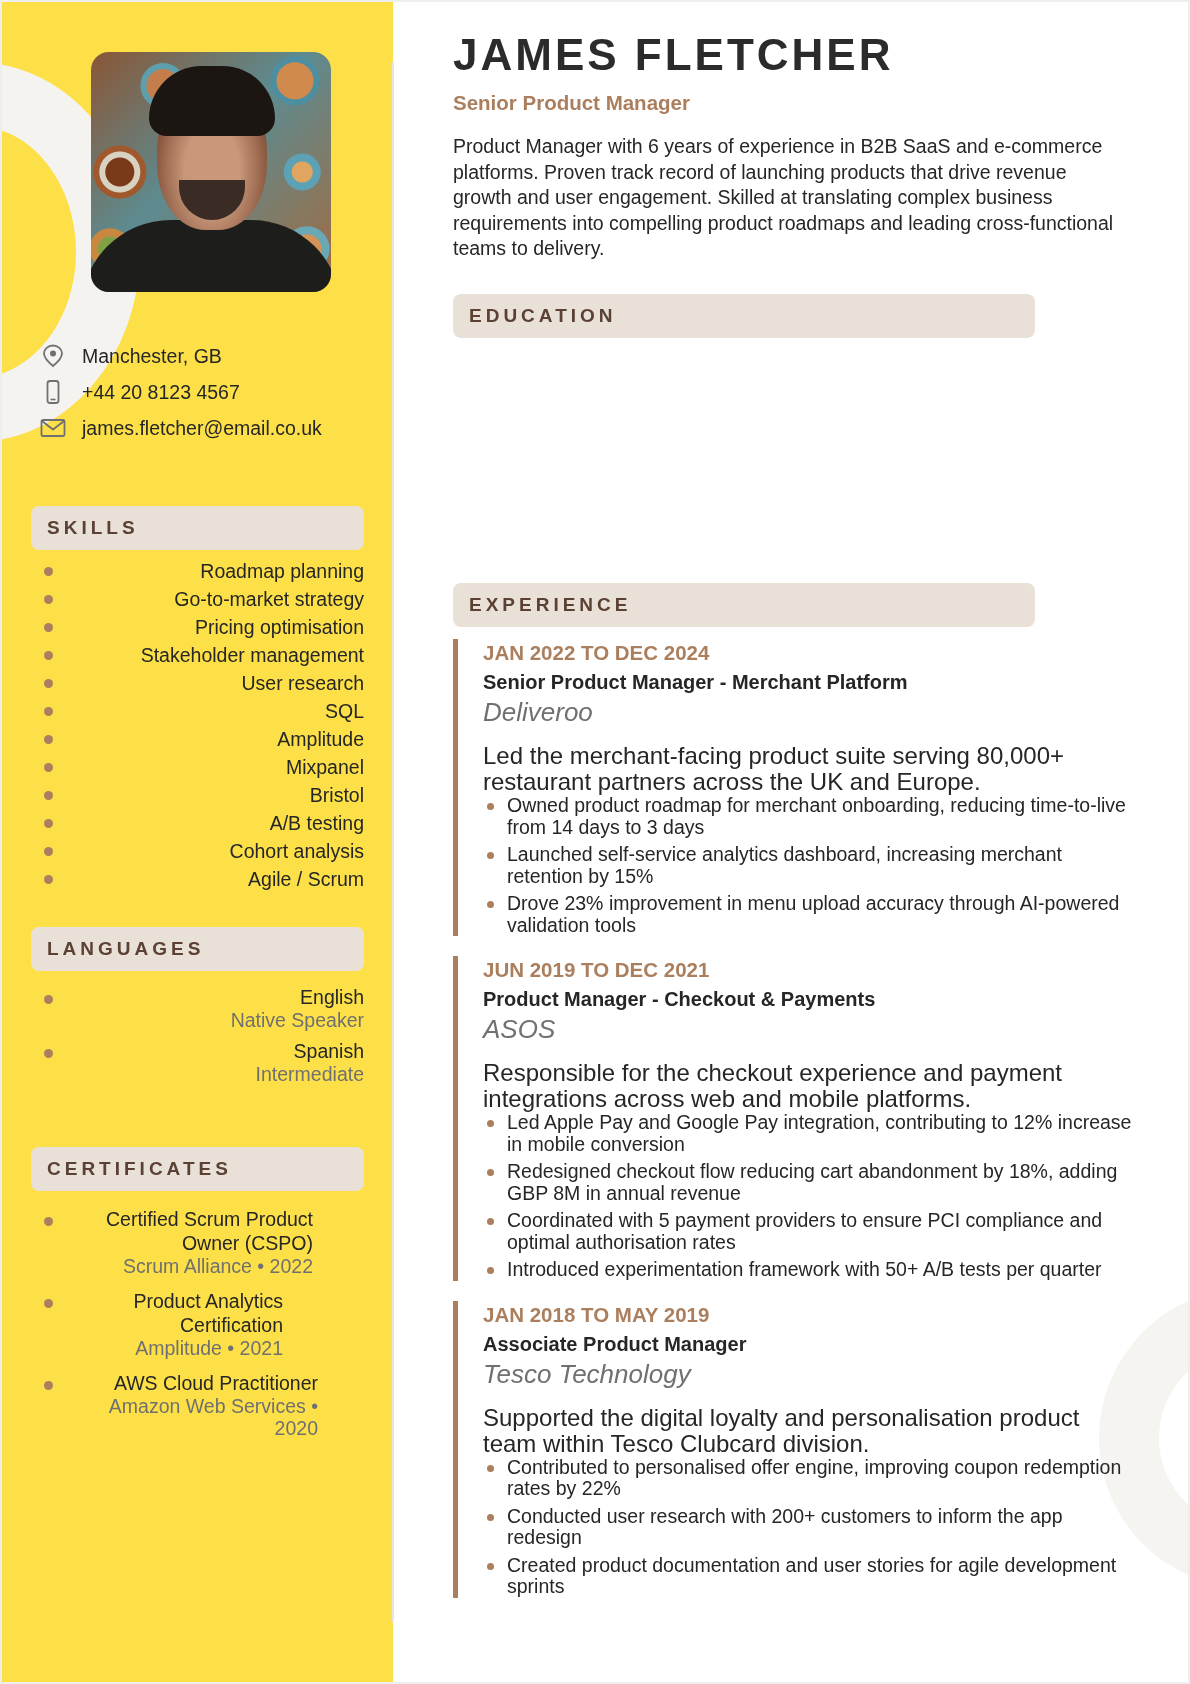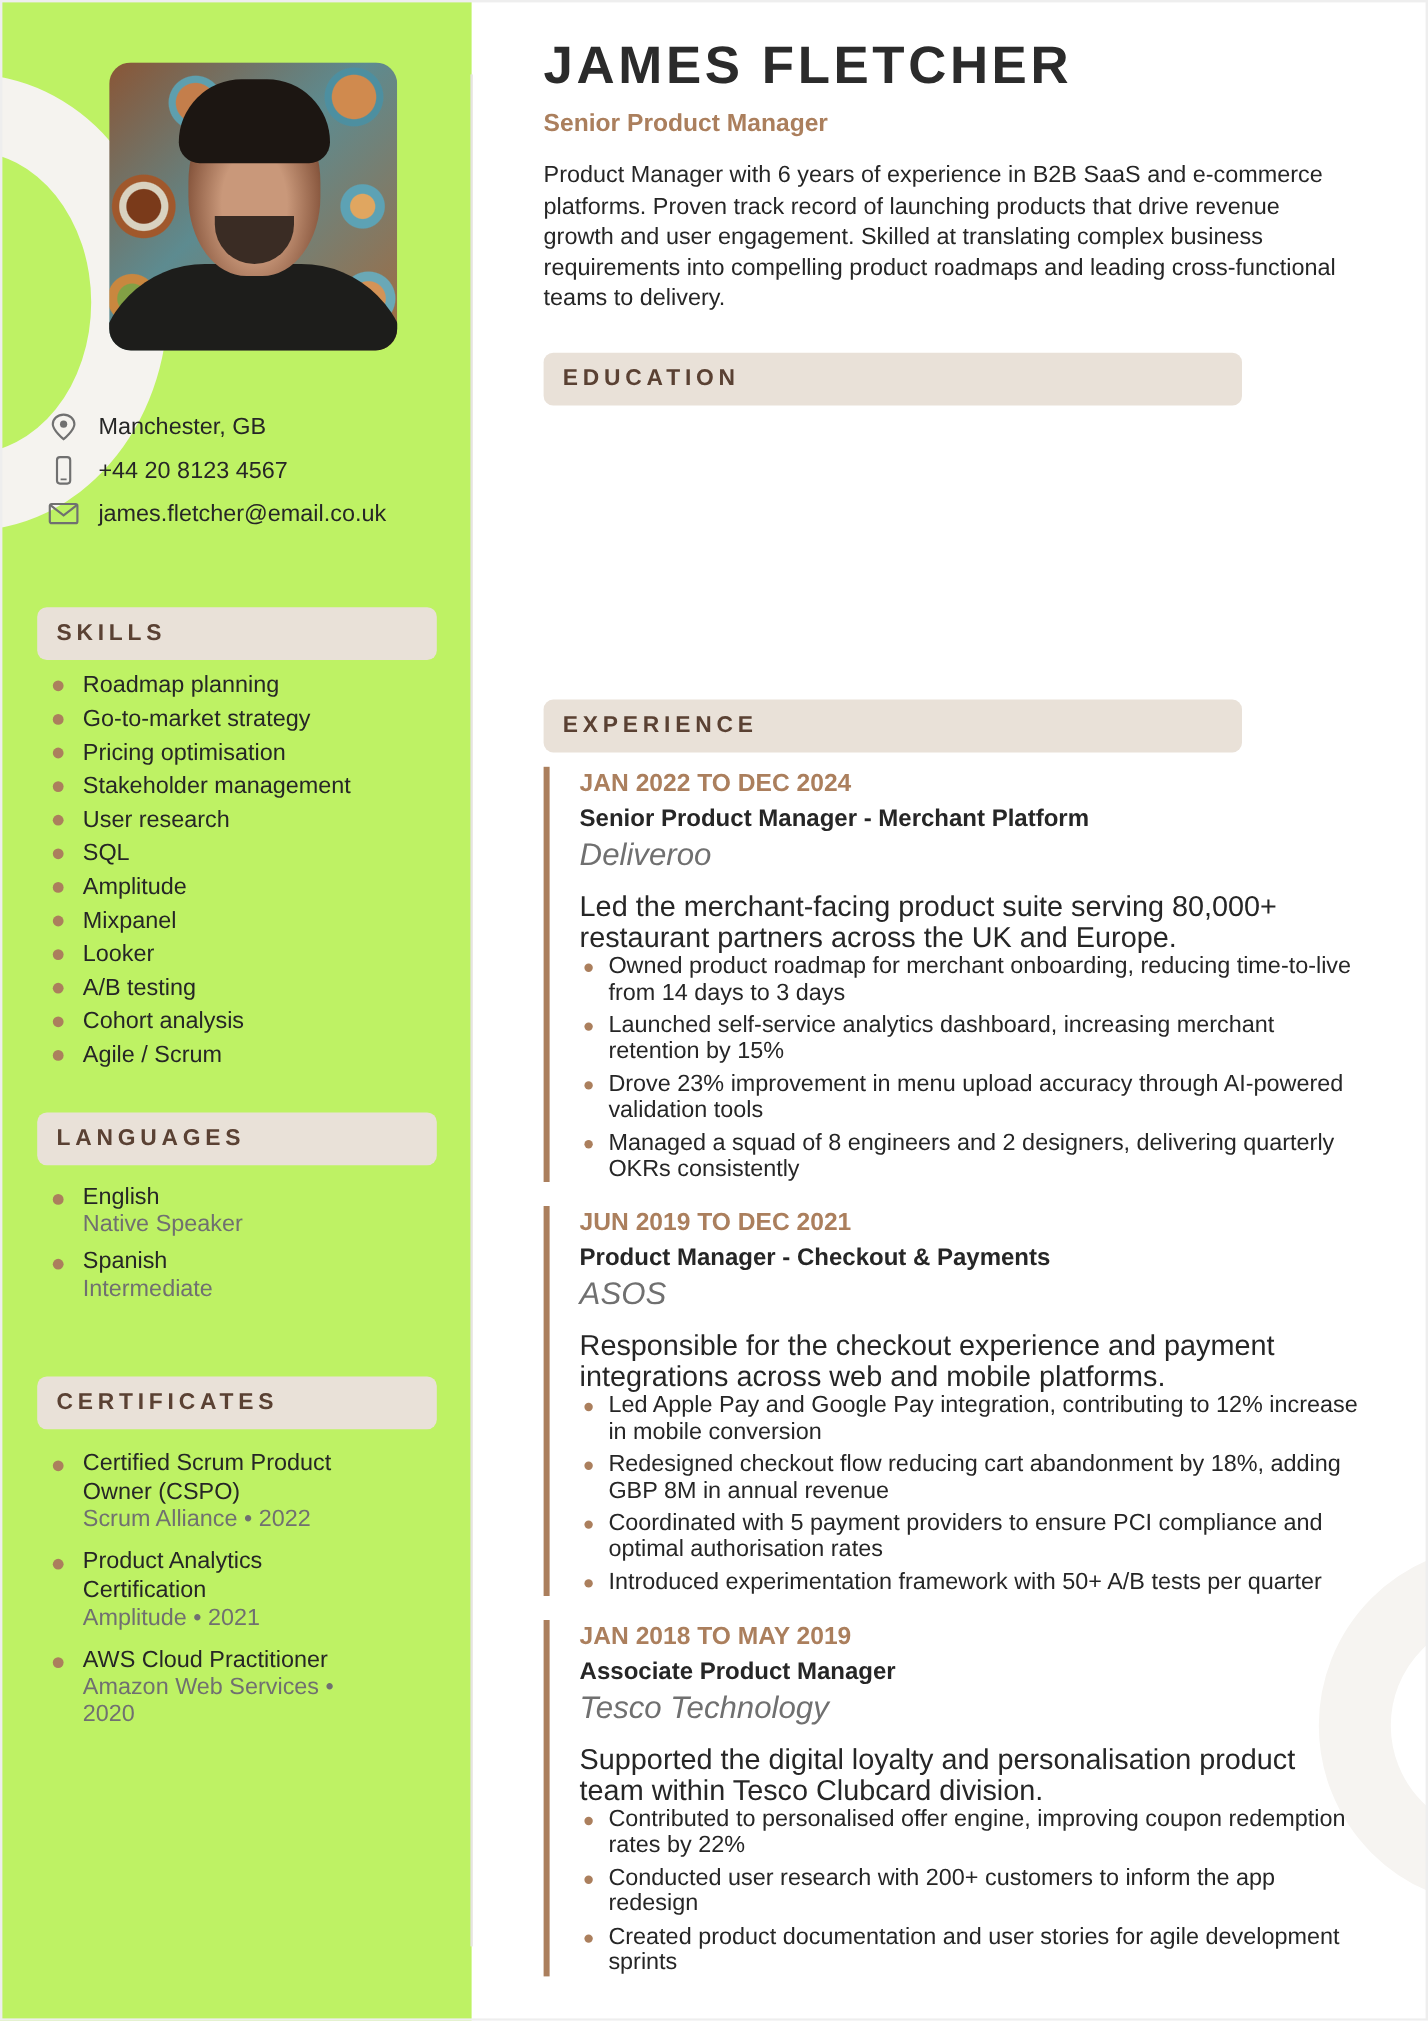--- a/index.html
+++ b/index.html
@@ -12,22 +12,23 @@
     overflow: hidden;
   }
   .page-frame {
     position: absolute; left: 0; top: 0; width: 1190px; height: 1684px;
     border: 2px solid #eeeeee;
     pointer-events: none;
   }
   
   .sidebar {
     position: absolute; left: 0; top: 0; width: 393px; height: 1684px;
-    background: #bef264;
+    background: #fde047;
     overflow: hidden;
+    text-align: right;
   }
   .sidebar-arc {
     position: absolute; left: -190px; top: 62px;
     width: 330px; height: 380px;
     border-radius: 50%;
     border: 64px solid #f5f3ef;
   }
   .divider {
     position: absolute; left: 392px; top: 62px; width: 2px; height: 1560px;
     background: #e6e4e0;
@@ -189,21 +190,21 @@
     <div class="section-bar">SKILLS</div>
     <ul class="bullet-list">
       <li>Roadmap planning</li>
       <li>Go-to-market strategy</li>
       <li>Pricing optimisation</li>
       <li>Stakeholder management</li>
       <li>User research</li>
       <li>SQL</li>
       <li>Amplitude</li>
       <li>Mixpanel</li>
-      <li>Looker</li>
+      <li>Bristol</li>
       <li>A/B testing</li>
       <li>Cohort analysis</li>
       <li>Agile / Scrum</li>
     </ul>
   </div>
 
   <div class="side-section languages">
     <div class="section-bar">LANGUAGES</div>
     <ul class="bullet-list">
       <li>
@@ -253,21 +254,20 @@
     <div class="exp-list">
       <div class="entry">
         <div class="entry-date">JAN 2022 TO DEC 2024</div>
         <div class="entry-title">Senior Product Manager - Merchant Platform</div>
         <div class="entry-org">Deliveroo</div>
         <div class="entry-desc">Led the merchant-facing product suite serving 80,000+ restaurant partners across the UK and Europe.</div>
         <ul class="entry-bullets">
           <li>Owned product roadmap for merchant onboarding, reducing time-to-live from 14 days to 3 days</li>
           <li>Launched self-service analytics dashboard, increasing merchant retention by 15%</li>
           <li>Drove 23% improvement in menu upload accuracy through AI-powered validation tools</li>
-          <li>Managed a squad of 8 engineers and 2 designers, delivering quarterly OKRs consistently</li>
         </ul>
       </div>
       <div class="entry">
         <div class="entry-date">JUN 2019 TO DEC 2021</div>
         <div class="entry-title">Product Manager - Checkout &amp; Payments</div>
         <div class="entry-org">ASOS</div>
         <div class="entry-desc">Responsible for the checkout experience and payment integrations across web and mobile platforms.</div>
         <ul class="entry-bullets">
           <li>Led Apple Pay and Google Pay integration, contributing to 12% increase in mobile conversion</li>
           <li>Redesigned checkout flow reducing cart abandonment by 18%, adding GBP 8M in annual revenue</li>

